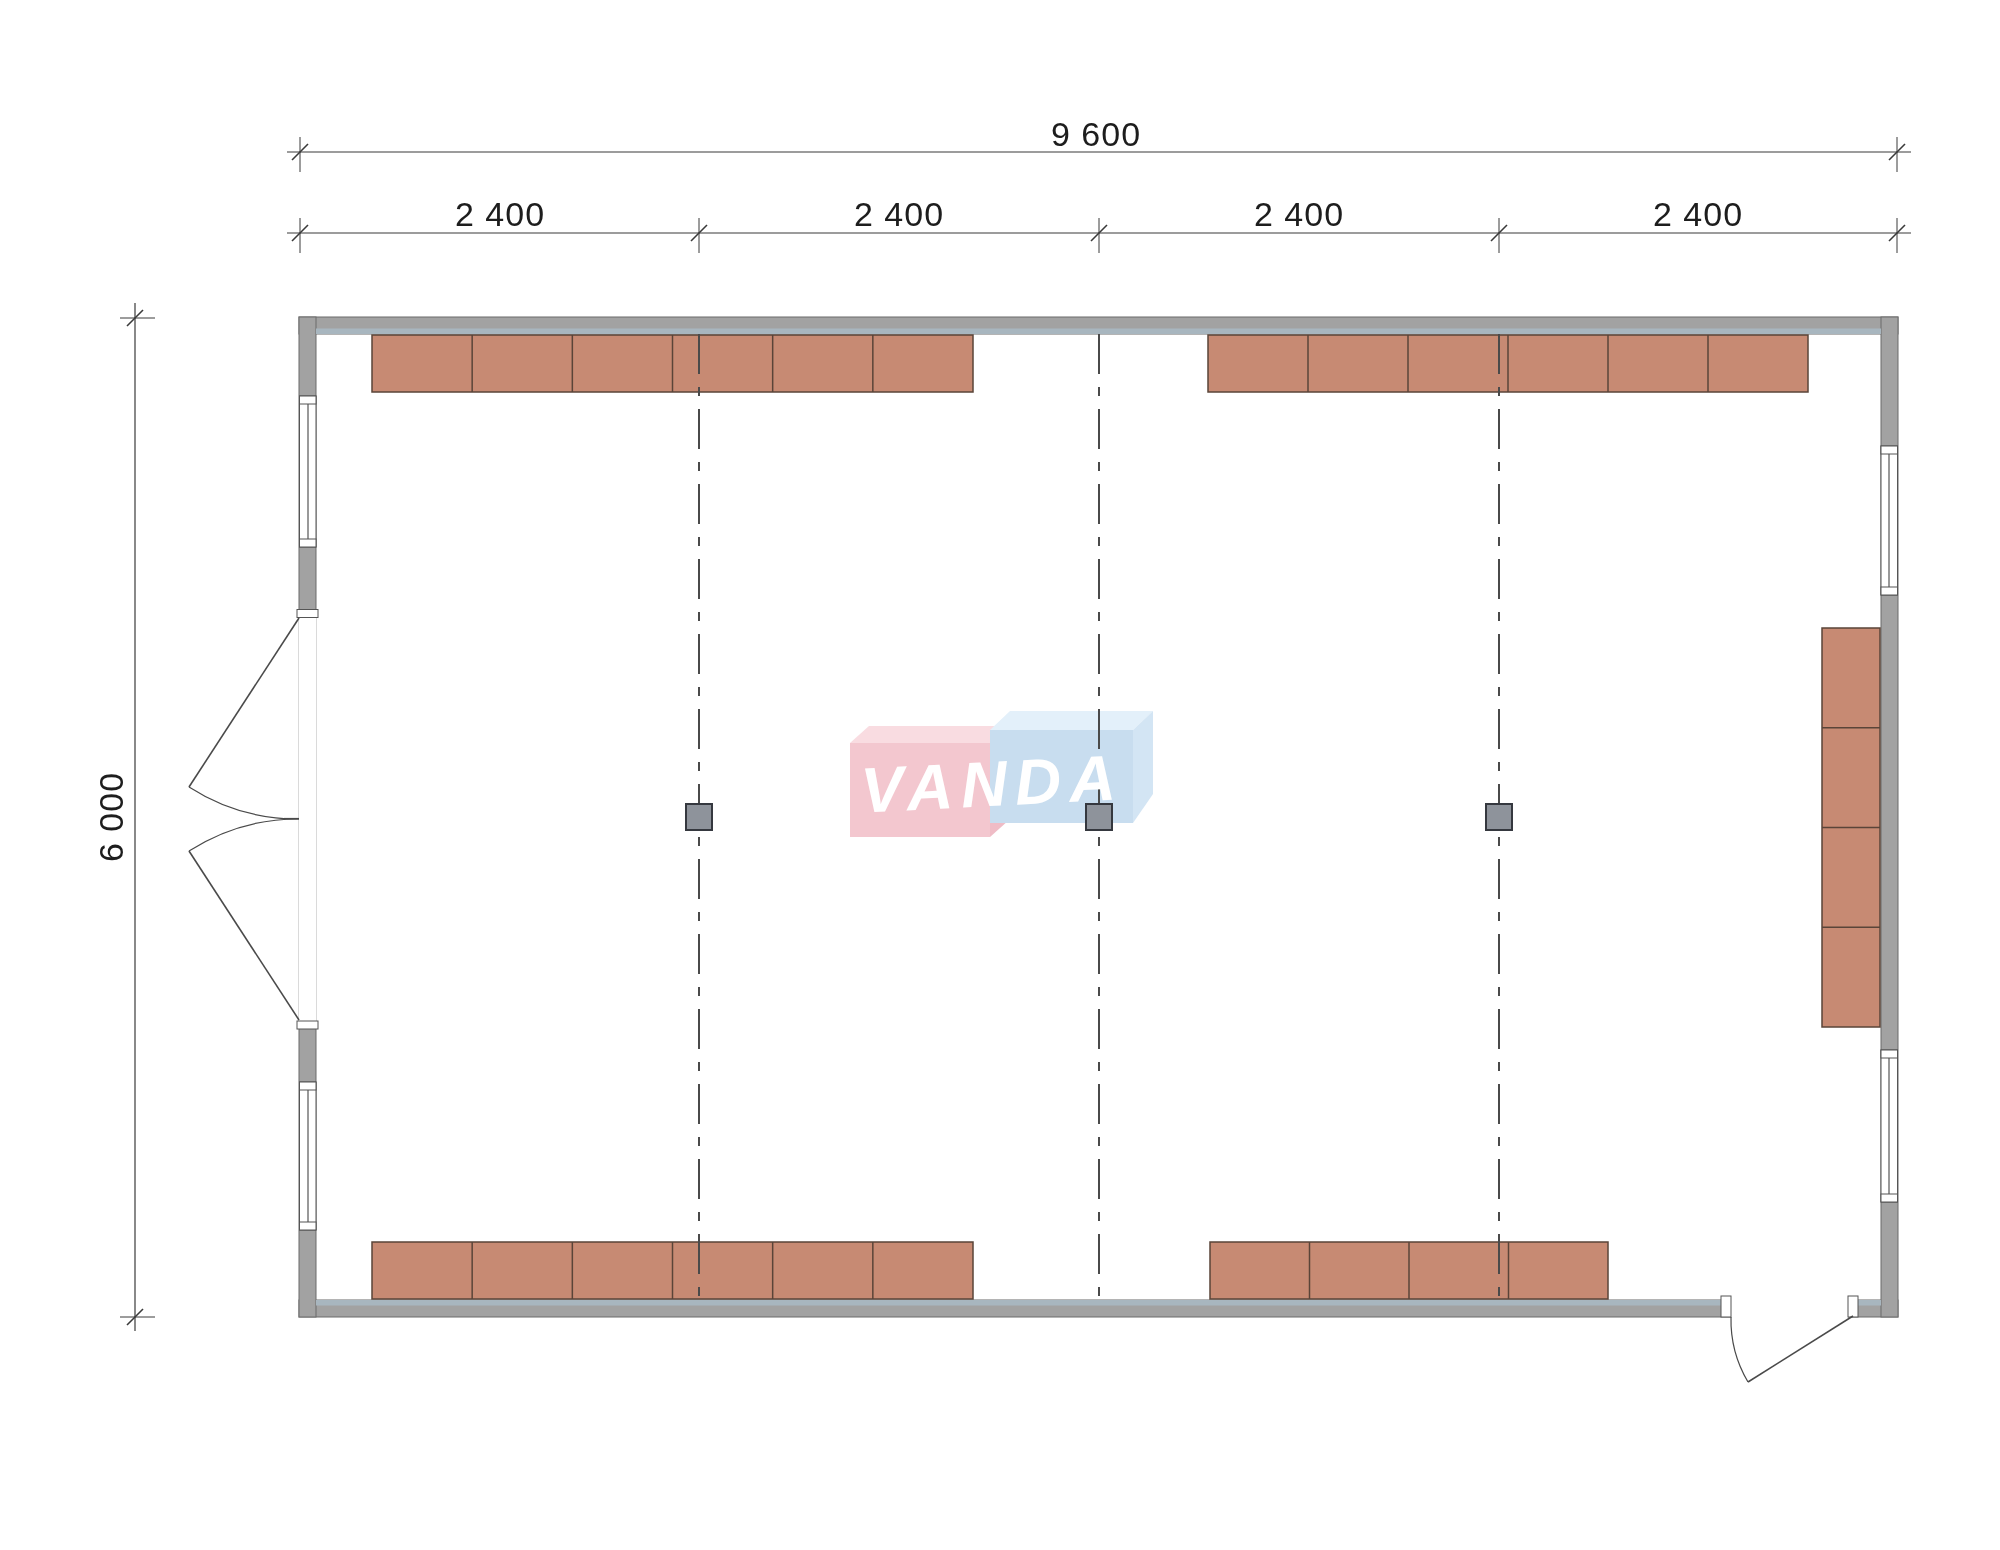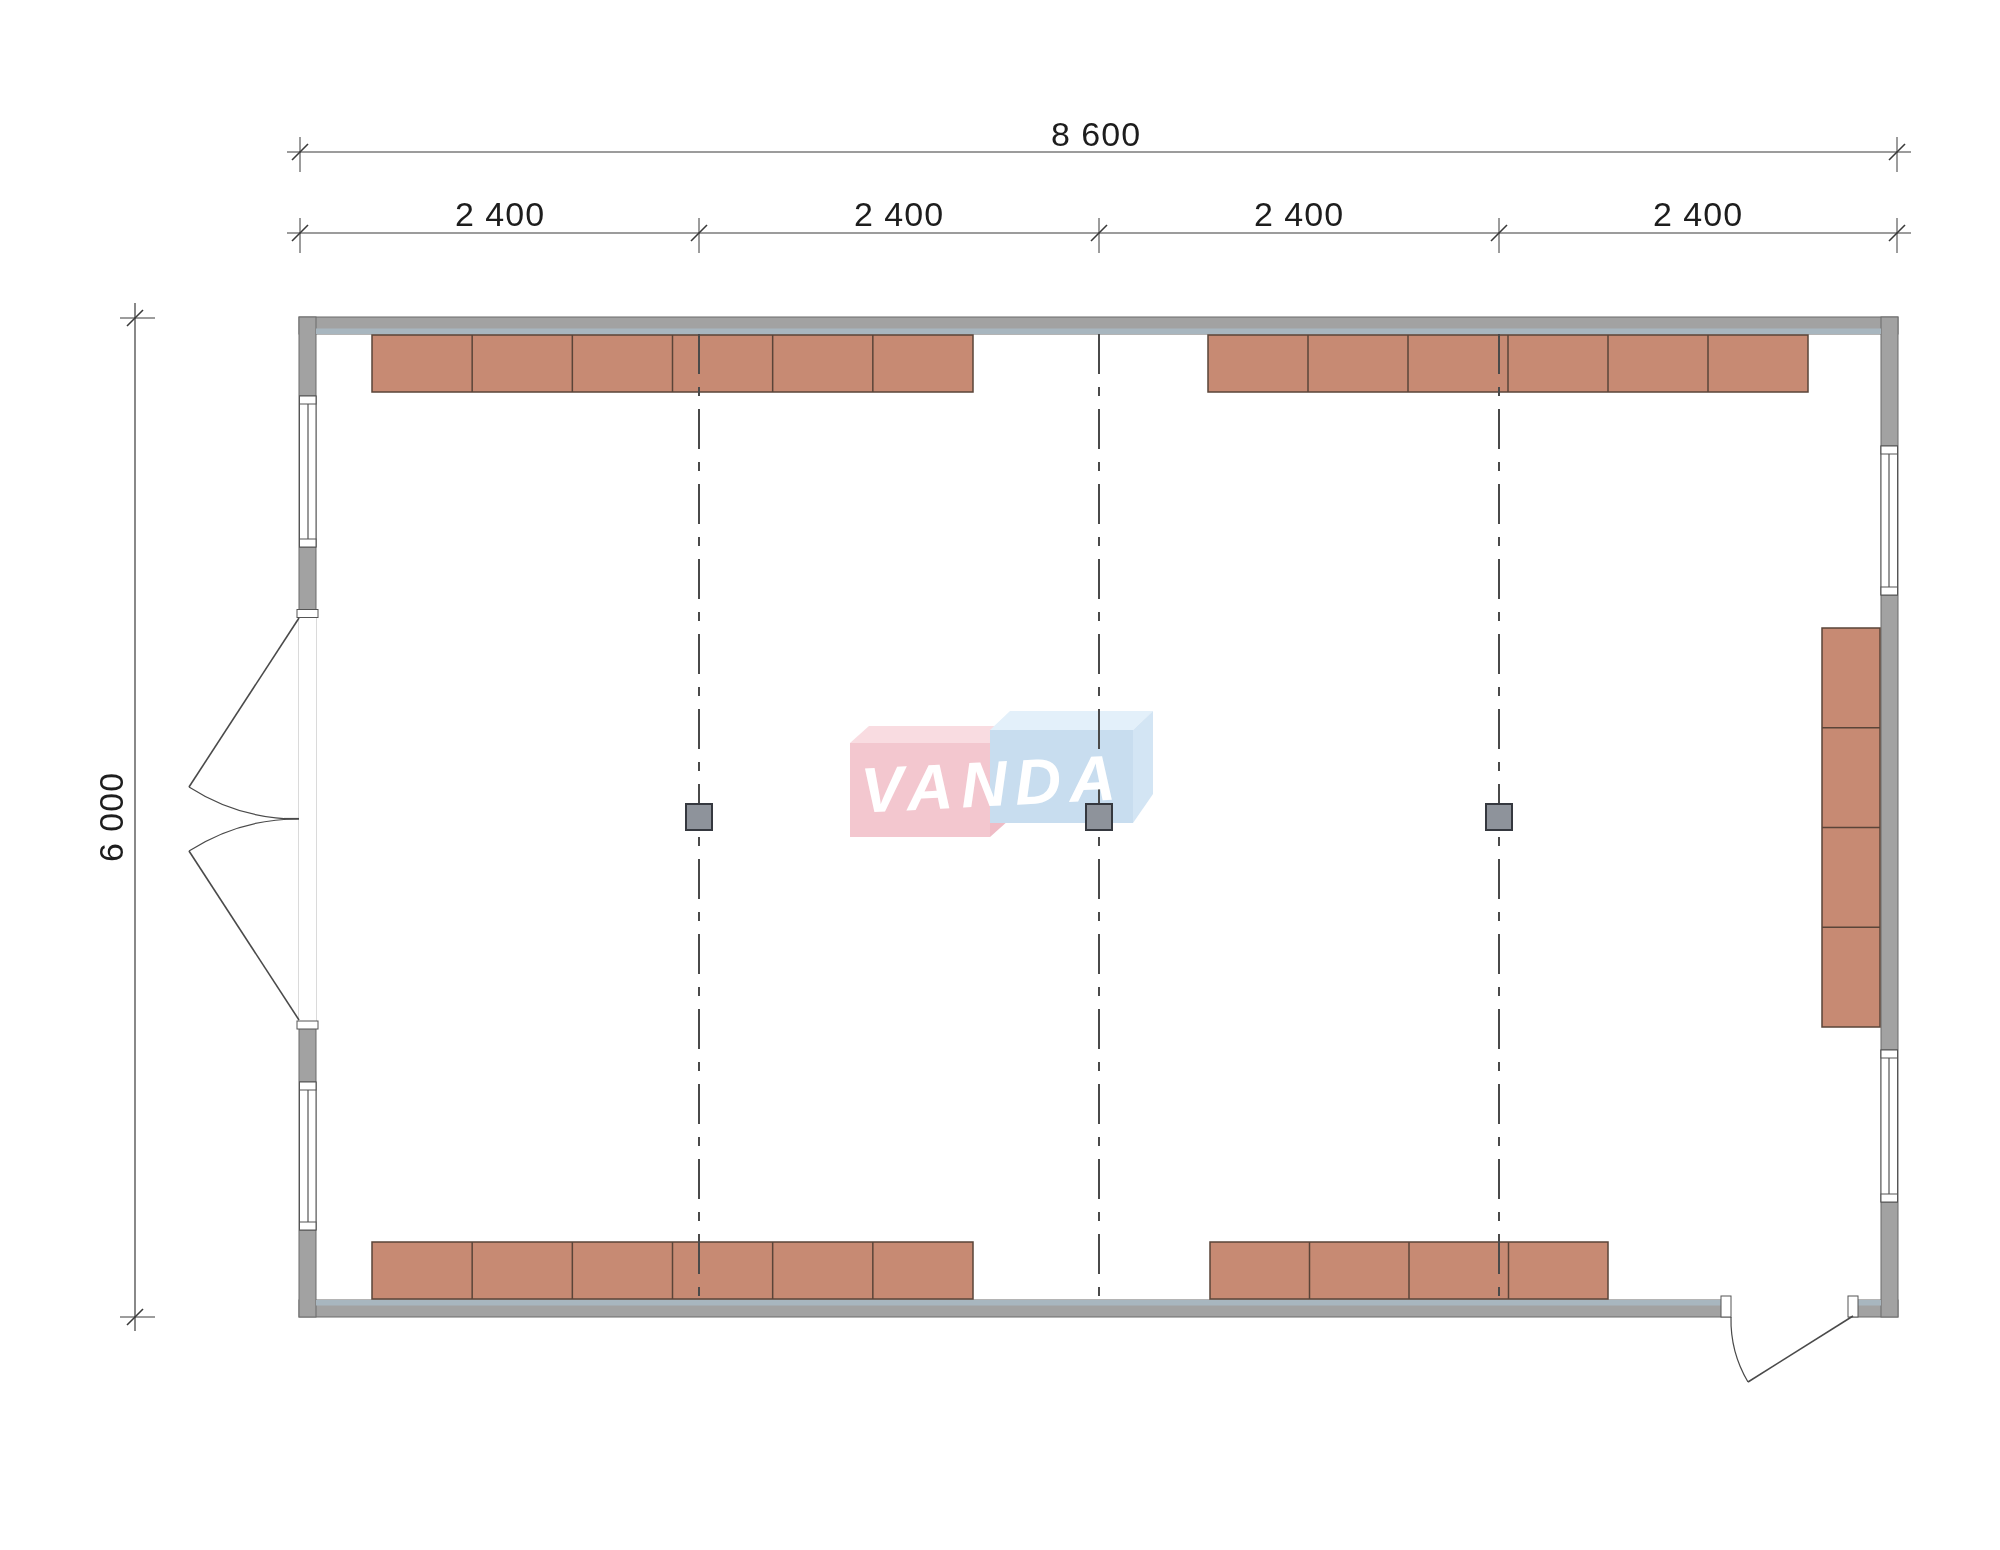--- a/index.html
+++ b/index.html
@@ -109,19 +109,19 @@
       <line x1="699" y1="218" x2="699" y2="253" stroke="#3a3a3a" stroke-width="1"></line>
       <line x1="1099" y1="218" x2="1099" y2="253" stroke="#3a3a3a" stroke-width="1"></line>
       <line x1="1499" y1="218" x2="1499" y2="253" stroke="#3a3a3a" stroke-width="1"></line>
       <line x1="1897" y1="218" x2="1897" y2="253" stroke="#3a3a3a" stroke-width="1"></line>
       <line x1="120" y1="318" x2="155" y2="318" stroke="#3a3a3a" stroke-width="1"></line>
       <line x1="120" y1="1317" x2="155" y2="1317" stroke="#3a3a3a" stroke-width="1"></line>
     </svg>
 
   <div class="logo-text" id="logo-text" style="left: 992px; top: 784px;">VANDA</div>
 
-  <div class="dim-label" id="lbl-total-width" style="left: 1096px; top: 134px;">8 600</div>
+  <div class="dim-label" id="lbl-total-width" style="left: 1096px; top: 134px;">9 600</div>
   <div class="dim-label" id="lbl-bay-0" style="left: 500px; top: 214px;">2 400</div>
   <div class="dim-label" id="lbl-bay-1" style="left: 899px; top: 214px;">2 400</div>
   <div class="dim-label" id="lbl-bay-2" style="left: 1299px; top: 214px;">2 400</div>
   <div class="dim-label" id="lbl-bay-3" style="left: 1698px; top: 214px;">2 400</div>
   <div class="dim-label vertical" id="lbl-total-height" style="left: 111px; top: 817px;">6 000</div>
 </div>
 
 </body></html>

